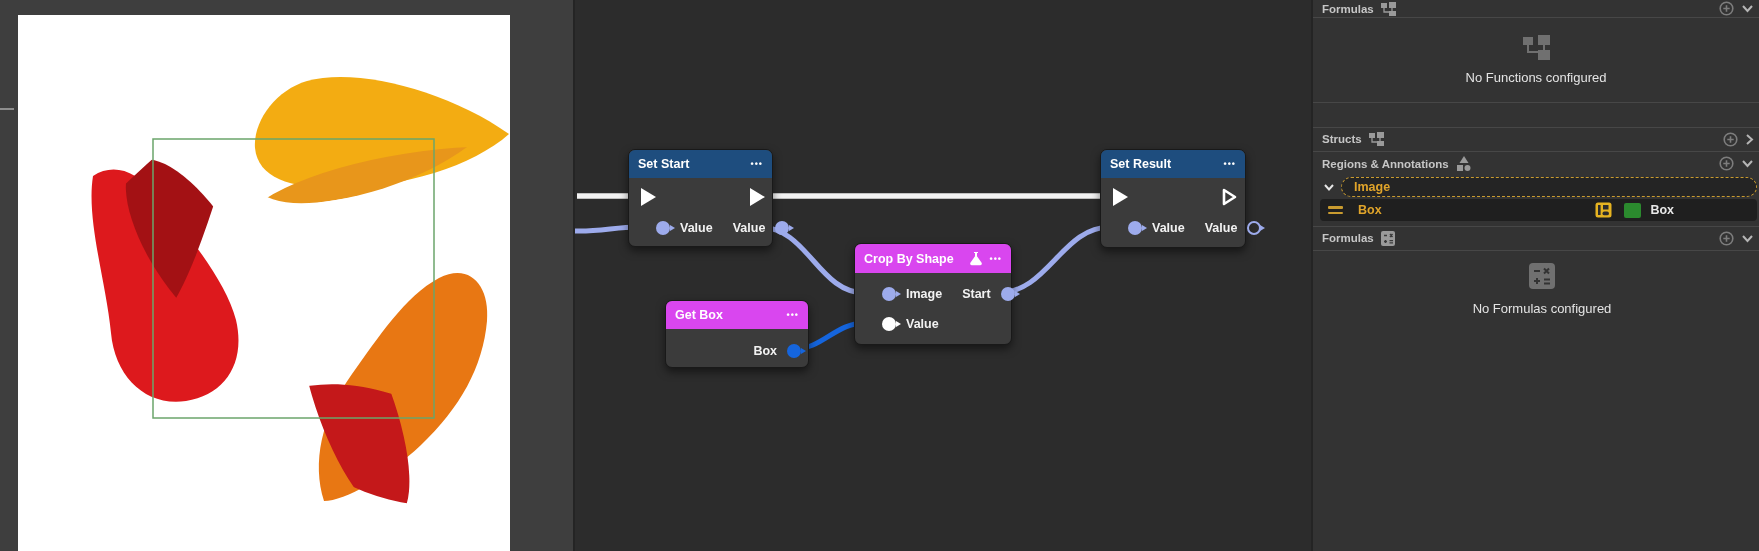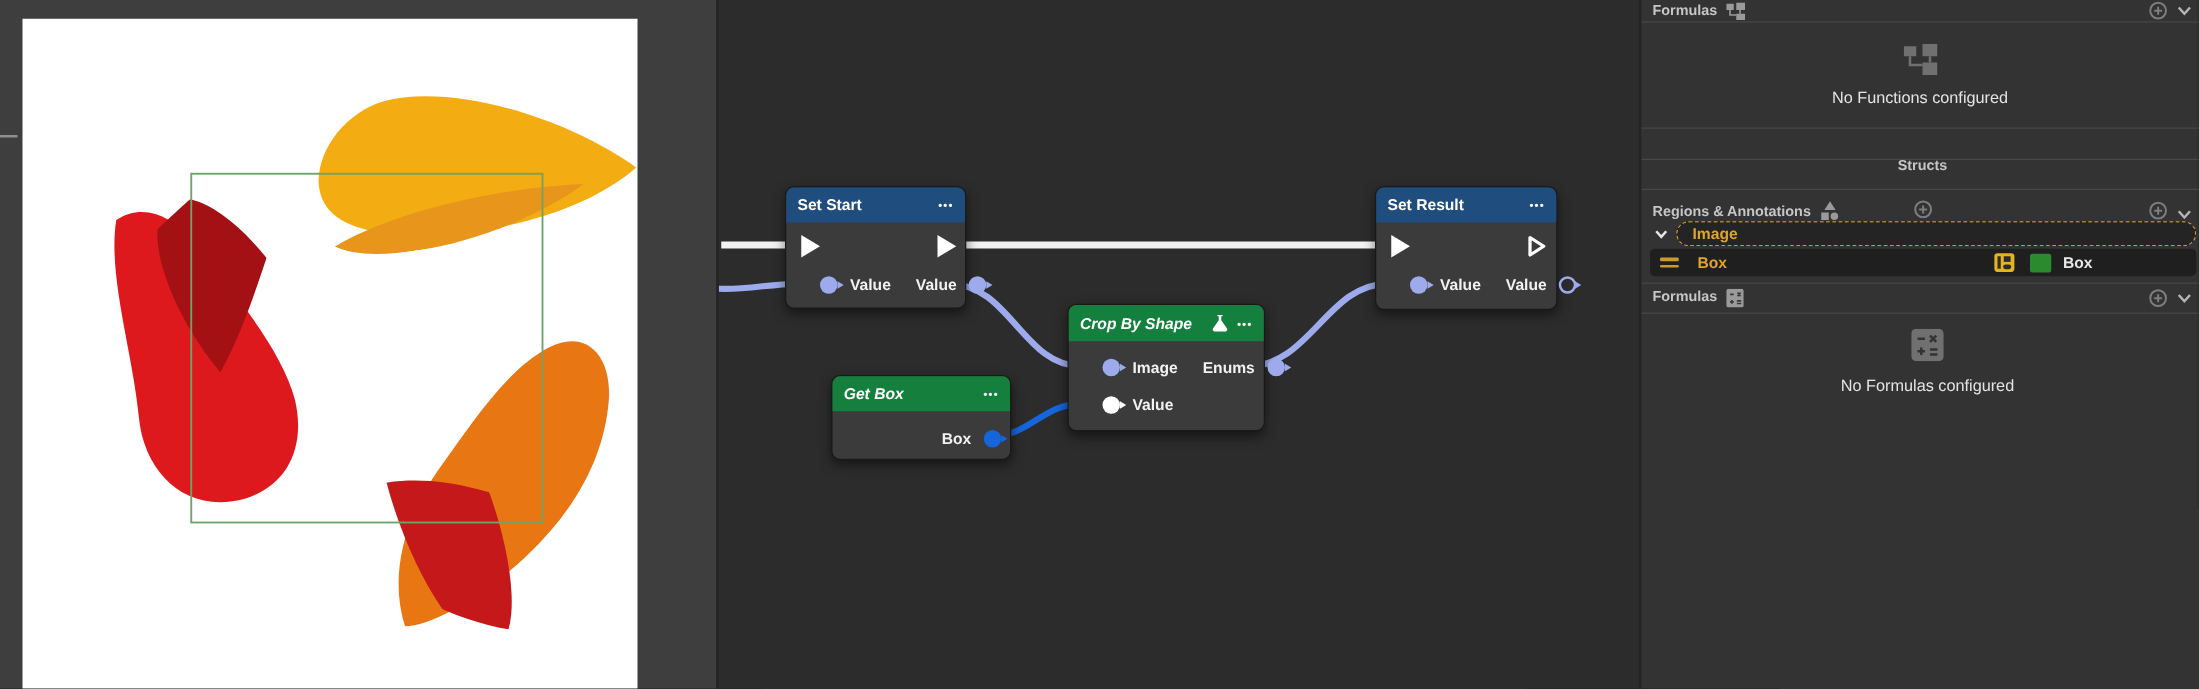--- a/index.html
+++ b/index.html
@@ -14,21 +14,21 @@
   .divider-r{position:absolute;left:1311px;top:0;width:2px;height:551px;background:#242424;z-index:5;}
 
   
   .canvas{position:absolute;left:575px;top:0;width:736px;height:551px;background:#2c2c2c;}
   .wires{position:absolute;left:0;top:0;z-index:1;}
   .node{position:absolute;background:#3b3b3b;border:1px solid #191919;border-radius:7px;
         box-shadow:0 4px 9px rgba(0,0,0,.5);z-index:2;}
   .node-header{height:28px;display:flex;align-items:center;gap:7px;padding:0 9px;
                border-radius:6px 6px 0 0;color:#fff;font-size:12.5px;font-weight:bold;}
   .hdr-blue{background:#1e4d7e;}
-  .hdr-green{background:#15803d;font-style:italic;}
+  .hdr-green{background:#d946ef;}
   .node-title{flex:1;white-space:nowrap;}
   .menu-dots{color:#fff;font-size:9px;letter-spacing:1px;cursor:pointer;}
   .prow{position:absolute;left:0;right:0;height:28px;display:flex;align-items:center;
         padding:0 7px;color:#f2f2f2;font-size:12.5px;font-weight:bold;}
   .grp{display:flex;align-items:flex-start;gap:10px;padding-left:20px;}
   .spacer{flex:1;}
   .tri-exec{width:0;height:0;border-left:15px solid #fff;border-top:9px solid transparent;
             border-bottom:9px solid transparent;}
   .port{position:relative;width:14px;height:14px;border-radius:50%;background:#9dabec;flex:none;}
   .port::after{content:'';position:absolute;left:14px;top:4px;border-left:5px solid #9dabec;
@@ -149,21 +149,21 @@
         </svg>
         <span class="menu-dots">•••</span>
       </div>
       <div class="prow" style="top:36px;">
         <span class="grp">
             <span class="port"></span>
           <span>Image</span>
           </span>
         <span class="spacer"></span>
         <span class="grp">
-            <span>Enums</span>
+            <span>Start</span>
           <span class="port"></span>
           </span>
       </div>
       <div class="prow" style="top:66px;">
         <span class="grp">
             <span class="port port-white"></span>
           <span>Value</span>
           </span>
       </div>
     </div>
@@ -226,21 +226,21 @@
           <rect x="15" y="0" width="12" height="10" fill="#707070"></rect>
         <rect x="15" y="15" width="12" height="10" fill="#707070"></rect>
           <path d="M5,10 v7 h10 M21,10 v5" stroke="#707070" fill="none" stroke-width="2"></path>
       </svg>
       <span>No Functions configured</span>
     </div>
     <div class="hr" style="top:102px;"></div>
 
     <div class="hr" style="top:127px;"></div>
 
-    <div class="sec-h" style="top:127px;height:24px;flex-direction:column;">
+    <div class="sec-h" style="top:127px;height:24px;">
       <span>Structs</span>
       <svg width="15" height="14" viewBox="0 0 15 14">
         <rect x="0" y="1" width="6" height="5" fill="#9a9a9a"></rect>
           <rect x="8" y="0" width="7" height="6" fill="#9a9a9a"></rect>
         <rect x="8" y="9" width="7" height="5" fill="#9a9a9a"></rect>
           <path d="M3,6 v4 h5 M11,6 v3" stroke="#9a9a9a" fill="none" stroke-width="1.3"></path>
       </svg>
       <span class="spacer"></span>
       <span class="plus-btn">
         <svg width="15" height="15" viewBox="0 0 15 15">
@@ -249,21 +249,21 @@
           </svg>
       </span>
       <span class="chev-btn">
         <svg width="9" height="13" viewBox="0 0 9 13">
             <polyline points="2,2 7,6.5 2,11" fill="none" stroke="#b5b5b5" stroke-width="2"></polyline>
           </svg>
       </span>
     </div>
     <div class="hr" style="top:151px;"></div>
 
-    <div class="sec-h" style="top:151px;height:25px;align-items:flex-end;">
+    <div class="sec-h" style="top:151px;height:25px;">
       <span>Regions &amp; Annotations</span>
       <svg width="16" height="15" viewBox="0 0 16 15">
         <polygon points="8,0 12.5,7 3.5,7" fill="#9a9a9a"></polygon>
         <rect x="1" y="9" width="6" height="6" fill="#9a9a9a"></rect>
         <circle cx="11.5" cy="12" r="3" fill="#9a9a9a"></circle>
       </svg>
       <span class="spacer"></span>
       <span class="plus-btn">
         <svg width="15" height="15" viewBox="0 0 15 15">
             <circle cx="7.5" cy="7.5" r="6.3" fill="none" stroke="#7d7d7d" stroke-width="1.6"></circle>

